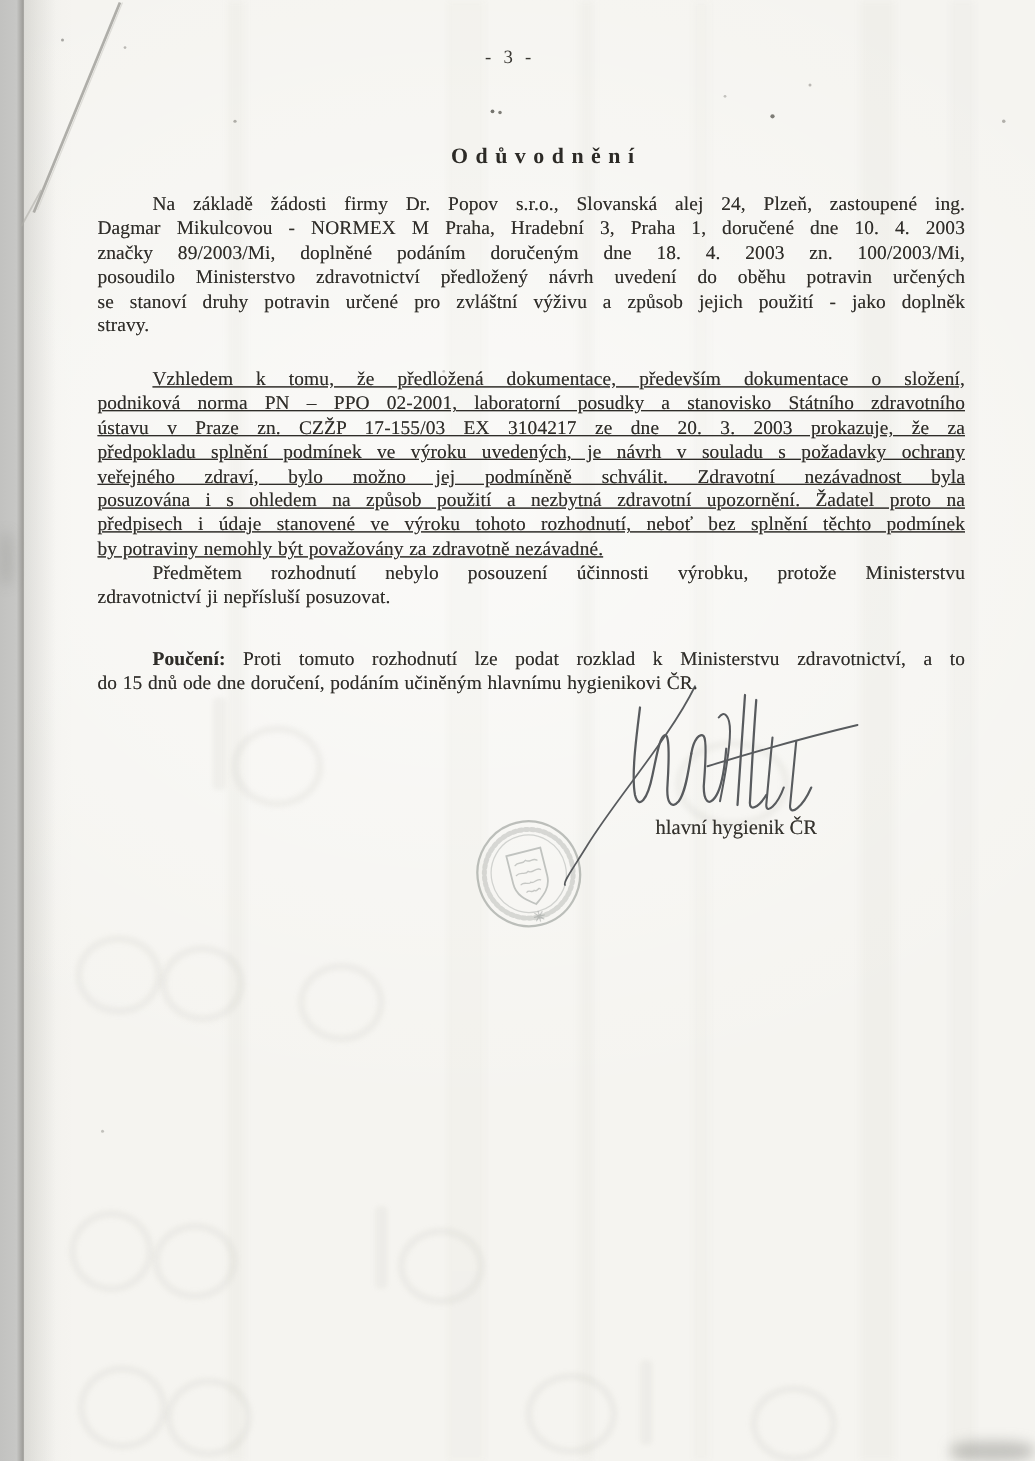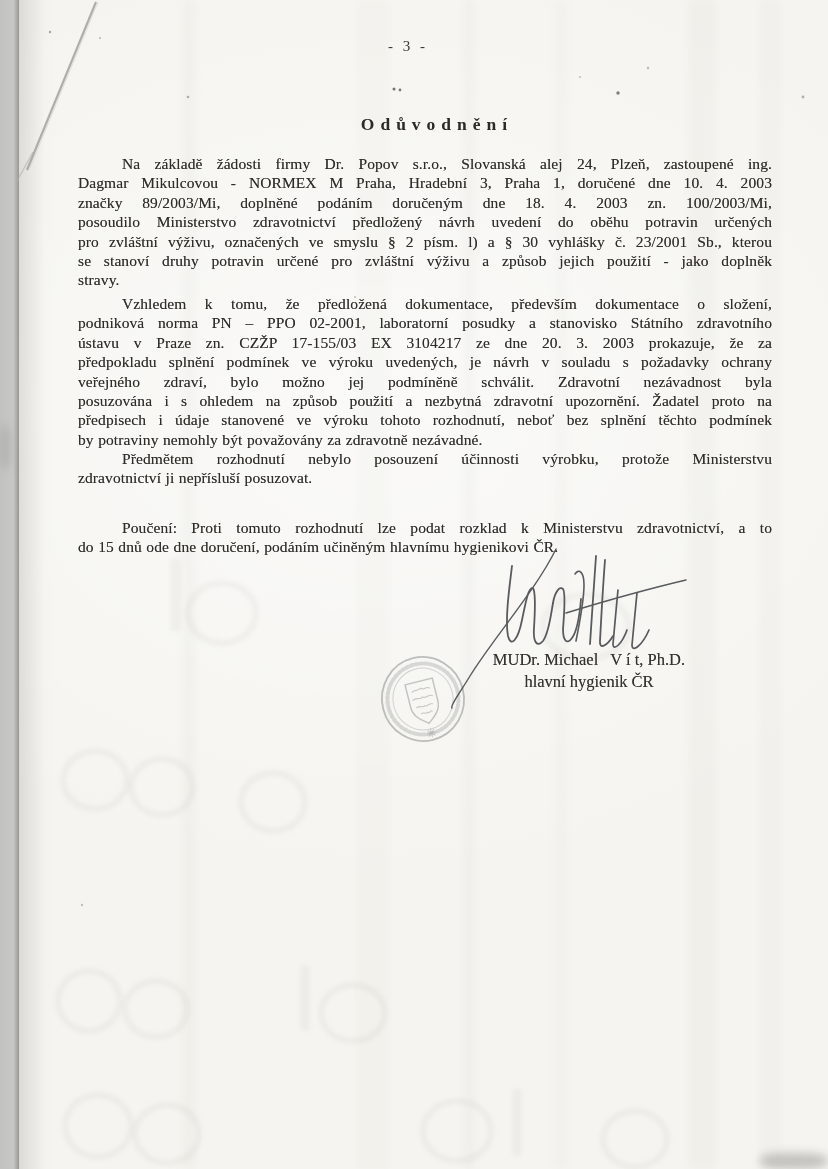--- a/index.html
+++ b/index.html
@@ -31,21 +31,21 @@
 
   .bodytext{position:absolute;left:78px;top:0;width:694px;}
   .para{position:absolute;left:0;width:694px;}
   .line{
     font-size:15.5px;line-height:19.4px;letter-spacing:.1px;word-spacing:.5px;
     text-align:justify;text-align-last:justify;text-justify:inter-word;
     white-space:normal;color:#2f2d29;text-shadow:0 0 .5px rgba(47,45,41,.55);
   }
   .line.first{padding-left:44px;}
   .line.last{text-align-last:left;}
-  .line b{font-weight:normal;}
+  .line b{font-weight:bold;}
 
   .sigblock{position:absolute;left:455px;top:650px;width:268px;text-align:center;}
   .sig-name{font-size:16.5px;white-space:pre;color:#34322d;text-shadow:0 0 .5px rgba(47,45,41,.5);}
   .sig-title{font-size:16.5px;margin-top:2px;color:#34322d;text-shadow:0 0 .5px rgba(47,45,41,.5);}
 
   svg.overlay{position:absolute;left:0;top:0;pointer-events:none;}
 </style>
 </head>
 <body>
 
@@ -83,46 +83,44 @@
   <div class="pagenum">- 3 -</div>
 
   <div class="heading">Odůvodnění</div>
 
   <div class="bodytext">
       <div class="para" style="top: 154px;">
         <div class="line first">Na základě žádosti firmy Dr. Popov s.r.o., Slovanská alej 24, Plzeň, zastoupené ing.</div>
         <div class="line">Dagmar Mikulcovou - NORMEX M Praha, Hradební 3, Praha 1, doručené dne 10. 4. 2003</div>
         <div class="line">značky 89/2003/Mi, doplněné podáním doručeným dne 18. 4. 2003 zn. 100/2003/Mi,</div>
         <div class="line">posoudilo Ministerstvo zdravotnictví předložený návrh uvedení do oběhu potravin určených</div>
-        <div class="line">pro zvláštní výživu, označených ve smyslu § 2 písm. l) a § 30 vyhlášky č. 23/2001 Sb., kterou</div>
         <div class="line">se stanoví druhy potravin určené pro zvláštní výživu a způsob jejich použití - jako doplněk</div>
         <div class="line last">stravy.</div>
       </div>
-      <div class="para" style="top: 294px;">
+      <div class="para" style="top: 294px; text-decoration: underline;">
         <div class="line first">Vzhledem k tomu, že předložená dokumentace, především dokumentace o složení,</div>
         <div class="line">podniková norma PN – PPO 02-2001, laboratorní posudky a stanovisko Státního zdravotního</div>
         <div class="line">ústavu v Praze zn. CZŽP 17-155/03 EX 3104217 ze dne 20. 3. 2003 prokazuje, že za</div>
         <div class="line">předpokladu splnění podmínek ve výroku uvedených, je návrh v souladu s požadavky ochrany</div>
         <div class="line">veřejného zdraví, bylo možno jej podmíněně schválit. Zdravotní nezávadnost byla</div>
         <div class="line">posuzována i s ohledem na způsob použití a nezbytná zdravotní upozornění. Žadatel proto na</div>
         <div class="line">předpisech i údaje stanovené ve výroku tohoto rozhodnutí, neboť bez splnění těchto podmínek</div>
         <div class="line last">by potraviny nemohly být považovány za zdravotně nezávadné.</div>
       </div>
       <div class="para" style="top: 449px;">
         <div class="line first">Předmětem rozhodnutí nebylo posouzení účinnosti výrobku, protože Ministerstvu</div>
         <div class="line last">zdravotnictví ji nepřísluší posuzovat.</div>
       </div>
       <div class="para" style="top: 518px;">
         <div class="line first"><b>Poučení:</b> Proti tomuto rozhodnutí lze podat rozklad k Ministerstvu zdravotnictví, a to</div>
         <div class="line last">do 15 dnů ode dne doručení, podáním učiněným hlavnímu hygienikovi ČR.</div>
       </div>
     </div>
 
   <div class="sigblock">
-    <div class="sig-name">MUDr. Michael   V í t, Ph.D.</div>
     <div class="sig-title">hlavní hygienik ČR</div>
   </div>
 
   <svg class="overlay" width="828" height="1169" viewBox="0 0 828 1169">
 
     <g>
       <line x1="96" y1="2" x2="27" y2="170" stroke="#a3a29d" stroke-width="2.2" opacity=".85"></line>
       <line x1="98" y1="2" x2="30" y2="168" stroke="#d8d7d2" stroke-width="1" opacity=".8"></line>
       <line x1="33" y1="152" x2="17" y2="181" stroke="#b0afa9" stroke-width="1.4" opacity=".6"></line>
     </g>

